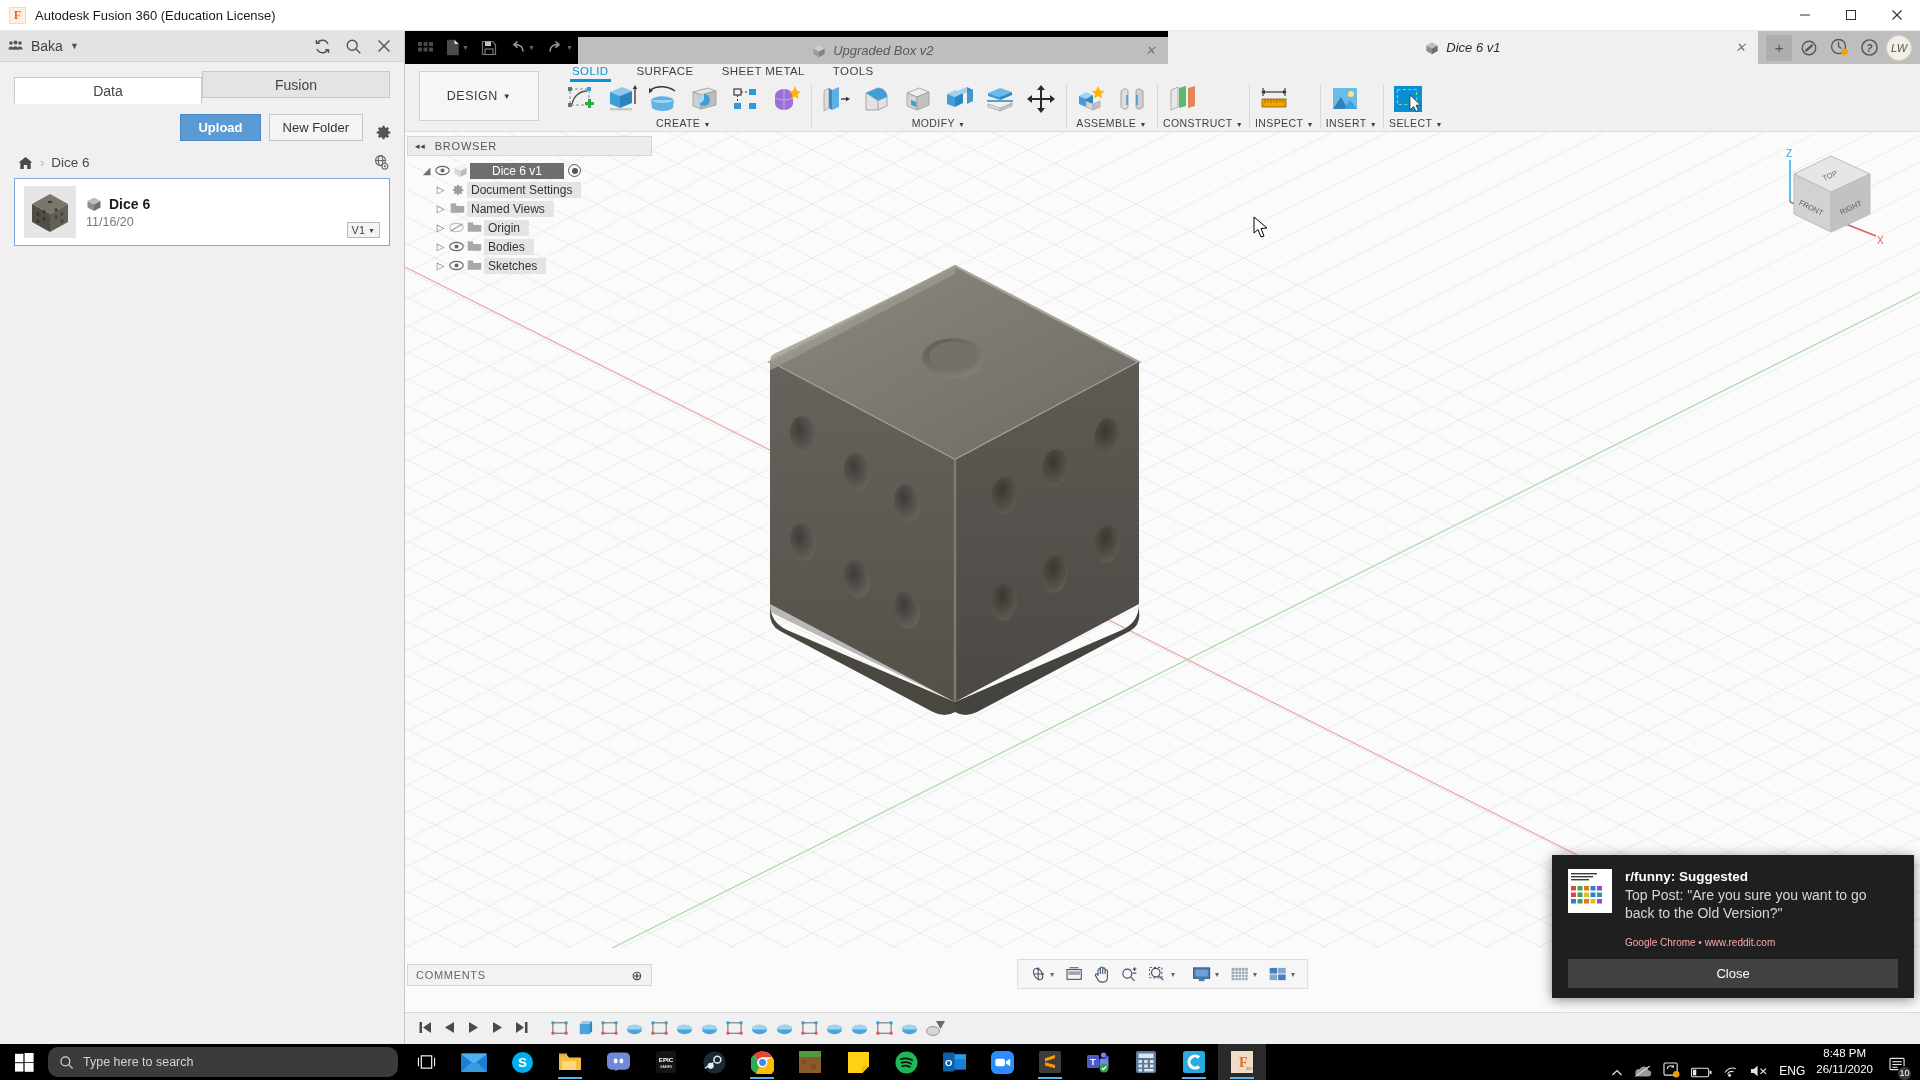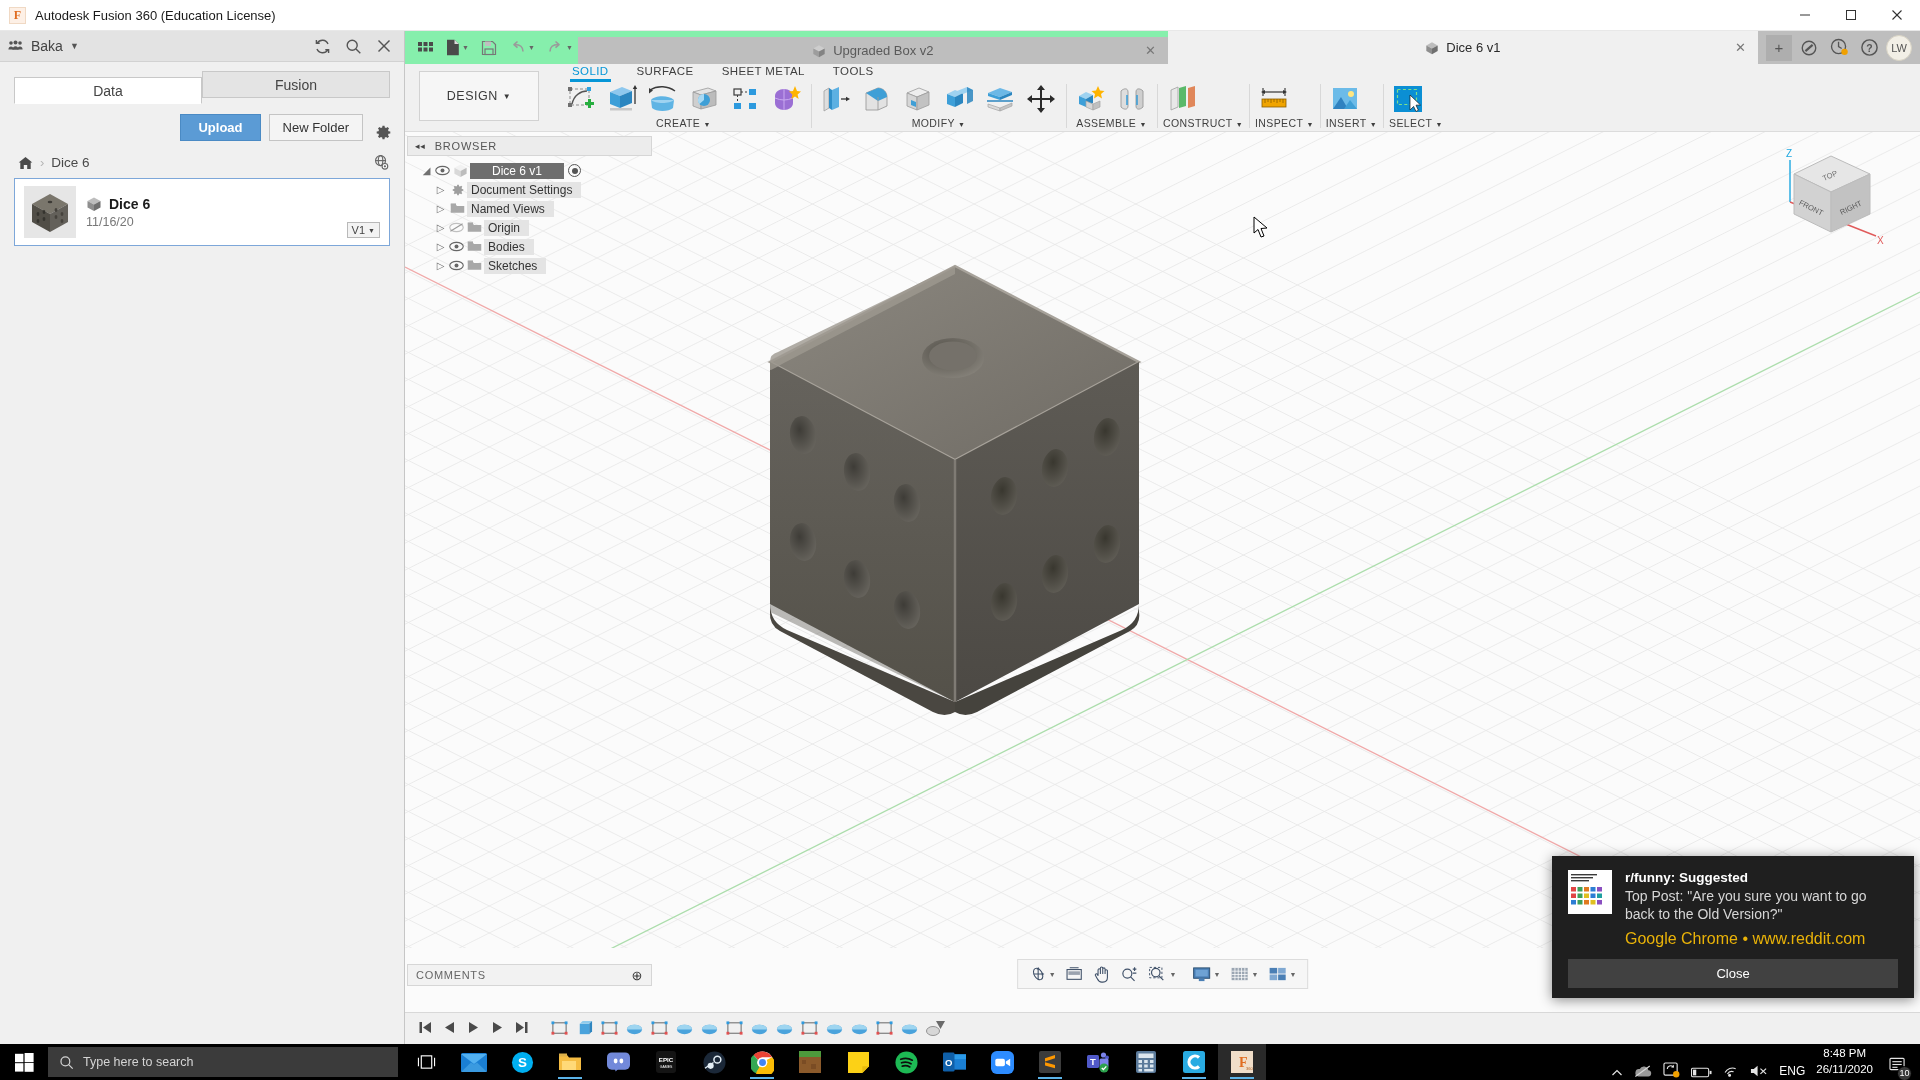--- a/index.html
+++ b/index.html
@@ -95,21 +95,21 @@
     margin-left: auto; align-self: flex-end;
     border: 1px solid #b9b9b9; background: #f3f3f3;
     font-size: 11px; color: #444; padding: 1px 4px;
     display: flex; align-items: center; gap: 3px;
   }
 
   
   .fusion { flex: 1; display: flex; flex-direction: column; background: #f0f0f0; position: relative; }
 
   
-  .qabar { height: 33px; background: #86efac; display: flex; align-items: center; }
+  .qabar { height: 33px; background: #000000; display: flex; align-items: center; font-style: italic; }
   .qa-tools { display: flex; align-items: center; gap: 2px; padding-left: 7px; height: 33px; }
   .qa-btn {
     display: flex; align-items: center; gap: 2px;
     padding: 3px 5px; color: #555; font-size: 15px; cursor: pointer;
   }
   .mini-caret { font-size: 7px; color: #666; }
 
   .doctabs { display: flex; align-items: flex-end; height: 33px; flex: 1; }
   .doctab {
     height: 27px; min-width: 330px; display: flex; align-items: center;
@@ -214,35 +214,35 @@
   .toast {
     position: absolute; right: 6px; bottom: 14px; width: 362px;
     background: #1f1f1f; color: #fff; padding: 14px 16px 10px 16px; z-index: 20;
     box-shadow: 0 2px 12px rgba(0,0,0,.45);
   }
   .toast-row { display: flex; gap: 13px; }
   .toast-thumb { width: 44px; height: 44px; background: #fff; flex: 0 0 44px; position: relative; overflow: hidden; }
   .toast-body { flex: 1; }
   .toast-title { font-size: 13.5px; font-weight: bold; color: #fff; }
   .toast-msg { font-size: 14px; color: #d6d6d6; line-height: 1.25; margin-top: 3px; }
-  .toast-src { font-size: 16px; color: #eab308; margin-top: 7px; }
+  .toast-src { font-size: 10px; color: #fca5a5; margin-top: 15px; }
   .toast-close {
     margin-top: 11px; background: #414141; height: 29px; display: flex;
     align-items: center; justify-content: center; font-size: 13px; color: #fff; cursor: pointer;
   }
 
   
   .taskbar {
     position: absolute; left: 0; bottom: 0; width: 1920px; height: 36px;
     background: #000; display: flex; align-items: center; z-index: 50;
   }
   .start-btn { width: 48px; height: 36px; display: flex; align-items: center; justify-content: center; cursor: pointer; }
   .tb-search {
     width: 350px; height: 30px; background: #3b3b3b; display: flex;
-    align-items: center; gap: 9px; padding: 12px 11px; cursor: text;
+    align-items: center; gap: 9px; padding: 12px 11px; cursor: text; border-radius: 10px;
   }
   .tb-search span.ph { font-size: 12.5px; color: #d4d4d4; }
   .tb-apps { display: flex; align-items: center; gap: 0; margin-left: 4px; }
   .tb-app {
     width: 48px; height: 36px; display: flex; align-items: center;
     justify-content: center; cursor: pointer; position: relative;
   }
   .tb-app.running::after {
     content: ''; position: absolute; bottom: 1px; left: 12px; right: 12px; height: 2px; background: #5bb3e8;
   }

